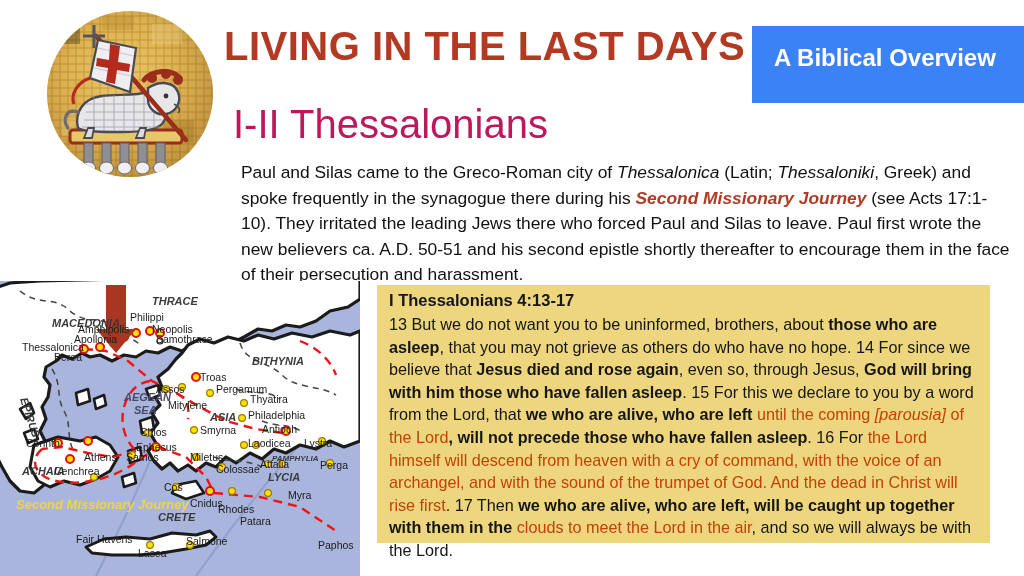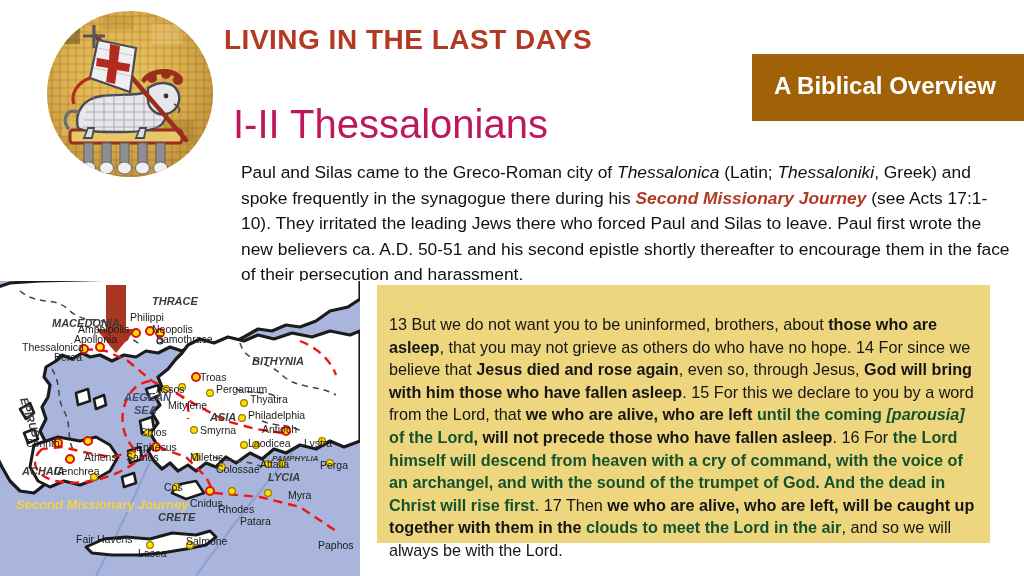--- a/index.html
+++ b/index.html
@@ -11,27 +11,26 @@
 
   
   #logo{
     position:absolute;left:44px;top:8px;width:172px;height:172px;
   }
   #logo svg{display:block;width:172px;height:172px;}
 
   
   #main-title{
     position:absolute;left:224px;top:26px;
-    font-size:28px;font-weight:bold;letter-spacing:.5px;
+    font-size:40px;font-weight:bold;letter-spacing:.5px;
     color:#B33A22;line-height:1;white-space:nowrap;
   }
   #subtitle-box{
-    position:absolute;left:752px;top:26px;width:272px;height:67px;
-    background:#a16207;
-    margin-top:28px;
+    position:absolute;left:752px;top:26px;width:272px;height:77px;
+    background:#3b82f6;
   }
   #subtitle-box span{
     position:absolute;left:22px;top:18px;
     color:#ffffff;font-size:24px;font-weight:bold;letter-spacing:0px;
   }
 
   
   #section-title{
     position:absolute;left:233px;top:104px;
     font-size:40px;color:#be185d;font-weight:normal;line-height:1;
@@ -53,21 +52,21 @@
   #scripture-ref{
     position:absolute;left:12px;top:6px;
     font-size:16.5px;font-weight:bold;color:#161616;
   }
   #scripture-text{
     position:absolute;left:12px;top:28px;width:592px;
     font-size:16.2px;line-height:22.6px;color:#161616;
     text-align:left;
   }
   #scripture-text b{font-weight:bold;}
-  #scripture-text .red{color:#14532d;font-weight:bold;}
+  #scripture-text .red{color:#c2410c;font-weight:normal;}
   #scripture-text .red i{font-style:italic;}
 
   
   #map{
     position:absolute;left:0px;top:281px;width:360px;height:295px;
     overflow:hidden;background:#A9B5DC;
   }
   #map svg{display:block;}
   .mapLabel{font-family:"Liberation Sans",sans-serif;fill:#1b1b1b;}
   .regionLabel{font-style:italic;font-weight:bold;fill:#3a3a3a;}
@@ -169,20 +168,21 @@
 <div id="main-title">LIVING IN THE LAST DAYS</div>
 
 <div id="subtitle-box">
   <span>A Biblical Overview</span>
 </div>
 
 <div id="section-title">I-II Thessalonians</div>
 <div id="body-copy"><span>Paul and Silas came to the Greco-Roman city of </span><i>Thessalonica</i><span> (Latin; </span><i>Thessaloniki</i><span>, Greek) and spoke frequently in the synagogue there during his </span><b class="accent">Second Missionary Journey</b><span> (see Acts 17:1-10). They irritated the leading Jews there who forced Paul and Silas to leave. Paul first wrote the new believers ca. A.D. 50-51 and his second epistle shortly thereafter to encourage them in the face of their persecution and harassment.</span></div>
 
 <div id="scripture-box">
+  <div id="scripture-ref">I Thessalonians 4:13-17</div>
   <div id="scripture-text"><span>13 But we do not want you to be uninformed, brothers, about </span><b>those who are asleep</b><span>, that you may not grieve as others do who have no hope. 14 For since we believe that </span><b>Jesus died and rose again</b><span>, even so, through Jesus, </span><b>God will bring with him those who have fallen asleep</b><span>. 15 For this we declare to you by a word from the Lord, that </span><b>we who are alive, who are left </b><span class="red">until the coming </span><span class="red"><i>[parousia]</i></span><span class="red"> of the Lord</span><b>, will not precede those who have fallen asleep</b><span>. 16 For </span><span class="red">the Lord himself will descend from heaven with a cry of command, with the voice of an archangel, and with the sound of the trumpet of God. And the dead in Christ will rise first</span><span>. 17 Then </span><b>we who are alive, who are left, will be caught up together with them in the </b><span class="red">clouds to meet the Lord in the air</span><span>, and so we will always be with the Lord.</span></div>
 </div>
 
 <div id="map">
   <svg width="360" height="295" viewBox="0 0 360 295" xmlns="http://www.w3.org/2000/svg">
 
     <rect x="0" y="0" width="360" height="295" fill="#A9B5DC"></rect>
 
     <g stroke="#8D9BC9" stroke-width="2.2" fill="none" opacity="0.8">
       <path d="M214 -10 C198 70 150 190 96 295"></path>

